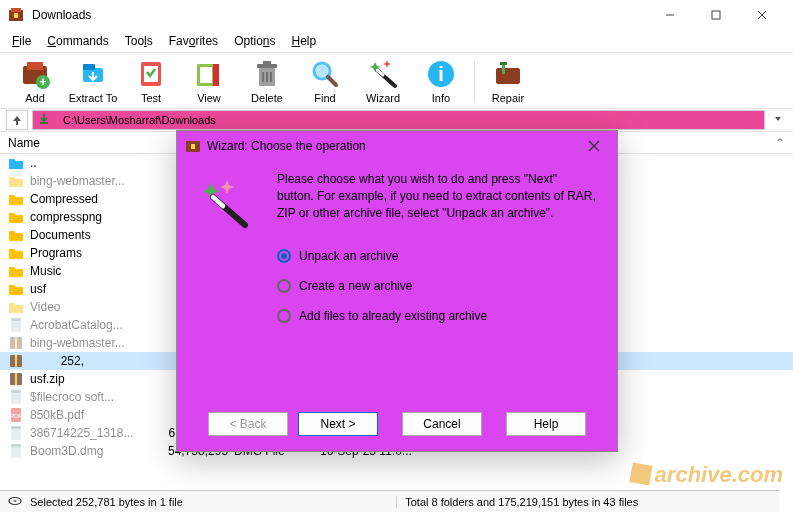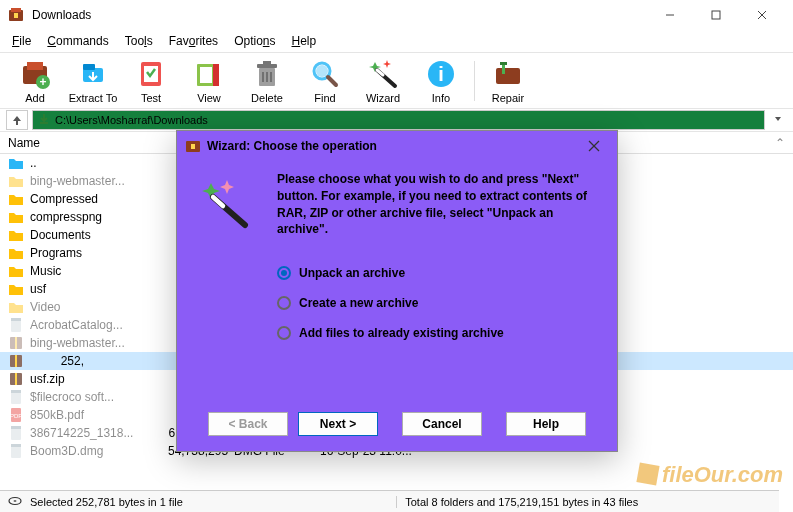--- a/index.html
+++ b/index.html
@@ -19,21 +19,21 @@
 
 
 .toolbar { height: 56px; display: flex; align-items: center; padding: 4px 6px; gap: 0; border-top: 1px solid #e5e5e5; }
 .toolbar .tool-btn { width: 58px; height: 52px; display: flex; flex-direction: column; align-items: center; justify-content: center; font-size: 11px; gap: 2px; }
 .toolbar .tool-icon { width: 32px; height: 32px; display: flex; align-items: center; justify-content: center; }
 .toolbar .sep { width: 1px; height: 40px; background: #ddd; margin: 0 4px; }
 
 
 .addressbar { height: 24px; display: flex; align-items: center; padding: 0 6px; gap: 4px; border-top: 1px solid #e5e5e5; border-bottom: 1px solid #e5e5e5; }
 .addressbar .up-btn { width: 22px; height: 20px; border: 1px solid #ccc; display: flex; align-items: center; justify-content: center; font-size: 11px; }
-.addressbar .path-box { flex: 1; height: 20px; border: 1px solid #ccc; display: flex; align-items: center; padding: 0 4px; gap: 4px; background: #15803d; font-size: 11px; }
+.addressbar .path-box { flex: 1; height: 20px; border: 1px solid #ccc; display: flex; align-items: center; padding: 0 4px; gap: 12px; background: #ec4899; font-size: 11px; }
 .addressbar .path-dd { width: 18px; text-align: center; color: #555; }
 
 
 .content { display: flex; height: 354px; }
 .file-list { flex: 1; overflow: hidden; }
 .list-header { height: 22px; display: flex; align-items: center; border-bottom: 1px solid #e0e0e0; padding: 0 8px; font-size: 12px; background: #fff; }
 .list-header .col-name { flex: 1; }
 .list-rows { overflow: hidden; }
 .row { height: 18px; display: flex; align-items: center; padding: 0 8px; font-size: 12px; gap: 6px; }
 .row.selected { background: #cce8ff; }
@@ -44,21 +44,21 @@
 .row .file-date { width: 110px; white-space: nowrap; }
 .row.faded .file-name, .row.faded .file-icon { opacity: 0.45; }
 
 
 .statusbar { height: 22px; display: flex; align-items: center; border-top: 1px solid #ccc; font-size: 11px; padding: 0 8px; background: #f8f8f8; position: absolute; bottom: 0; left: 0; right: 14px; }
 .statusbar .status-icon { width: 16px; margin-right: 6px; }
 .statusbar .status-left { flex: 0 0 48%; }
 .statusbar .status-right { flex: 1; border-left: 1px solid #ccc; padding-left: 8px; }
 
 
-.dialog { position: absolute; left: 176px; top: 130px; width: 442px; height: 322px; background: #8b5cf6; border: 1px solid #888; box-shadow: 0 8px 30px rgba(0,0,0,0.25); display: flex; flex-direction: column; font-weight: bold; }
+.dialog { position: absolute; left: 176px; top: 130px; width: 442px; height: 322px; background: #d946ef; border: 1px solid #888; box-shadow: 0 8px 30px rgba(0,0,0,0.25); display: flex; flex-direction: column; }
 .dialog-title { height: 30px; display: flex; align-items: center; padding: 0 8px; gap: 6px; }
 .dialog-title .dlg-icon { width: 16px; height: 16px; }
 .dialog-title .dlg-text { flex: 1; font-size: 12px; }
 .dialog-title .dlg-close { width: 30px; height: 28px; display: flex; align-items: center; justify-content: center; font-size: 14px; }
 .dialog-body { flex: 1; padding: 10px 20px 10px 20px; display: flex; gap: 16px; }
 .dialog-left { width: 64px; padding-top: 6px; }
 .dialog-right { flex: 1; font-size: 12px; }
 .dialog-right .intro { line-height: 1.4; margin-bottom: 28px; }
 .radio-group { display: flex; flex-direction: column; gap: 16px; }
 .radio-row { display: flex; align-items: center; gap: 8px; }
@@ -493,13 +493,13 @@
     </div>
   </div>
   <div class="dialog-buttons">
     <div class="btn disabled">&lt; Back</div>
     <div class="btn primary">Next &gt;</div>
     <div class="btn" style="margin-left:14px">Cancel</div>
     <div class="btn" style="margin-left:14px">Help</div>
   </div>
 </div>
 
-<div class="watermark"><span class="cube"></span><span>fileOur.com</span></div>
+<div class="watermark"><span class="cube"></span><span>archive.com</span></div>
 
 </body></html>

